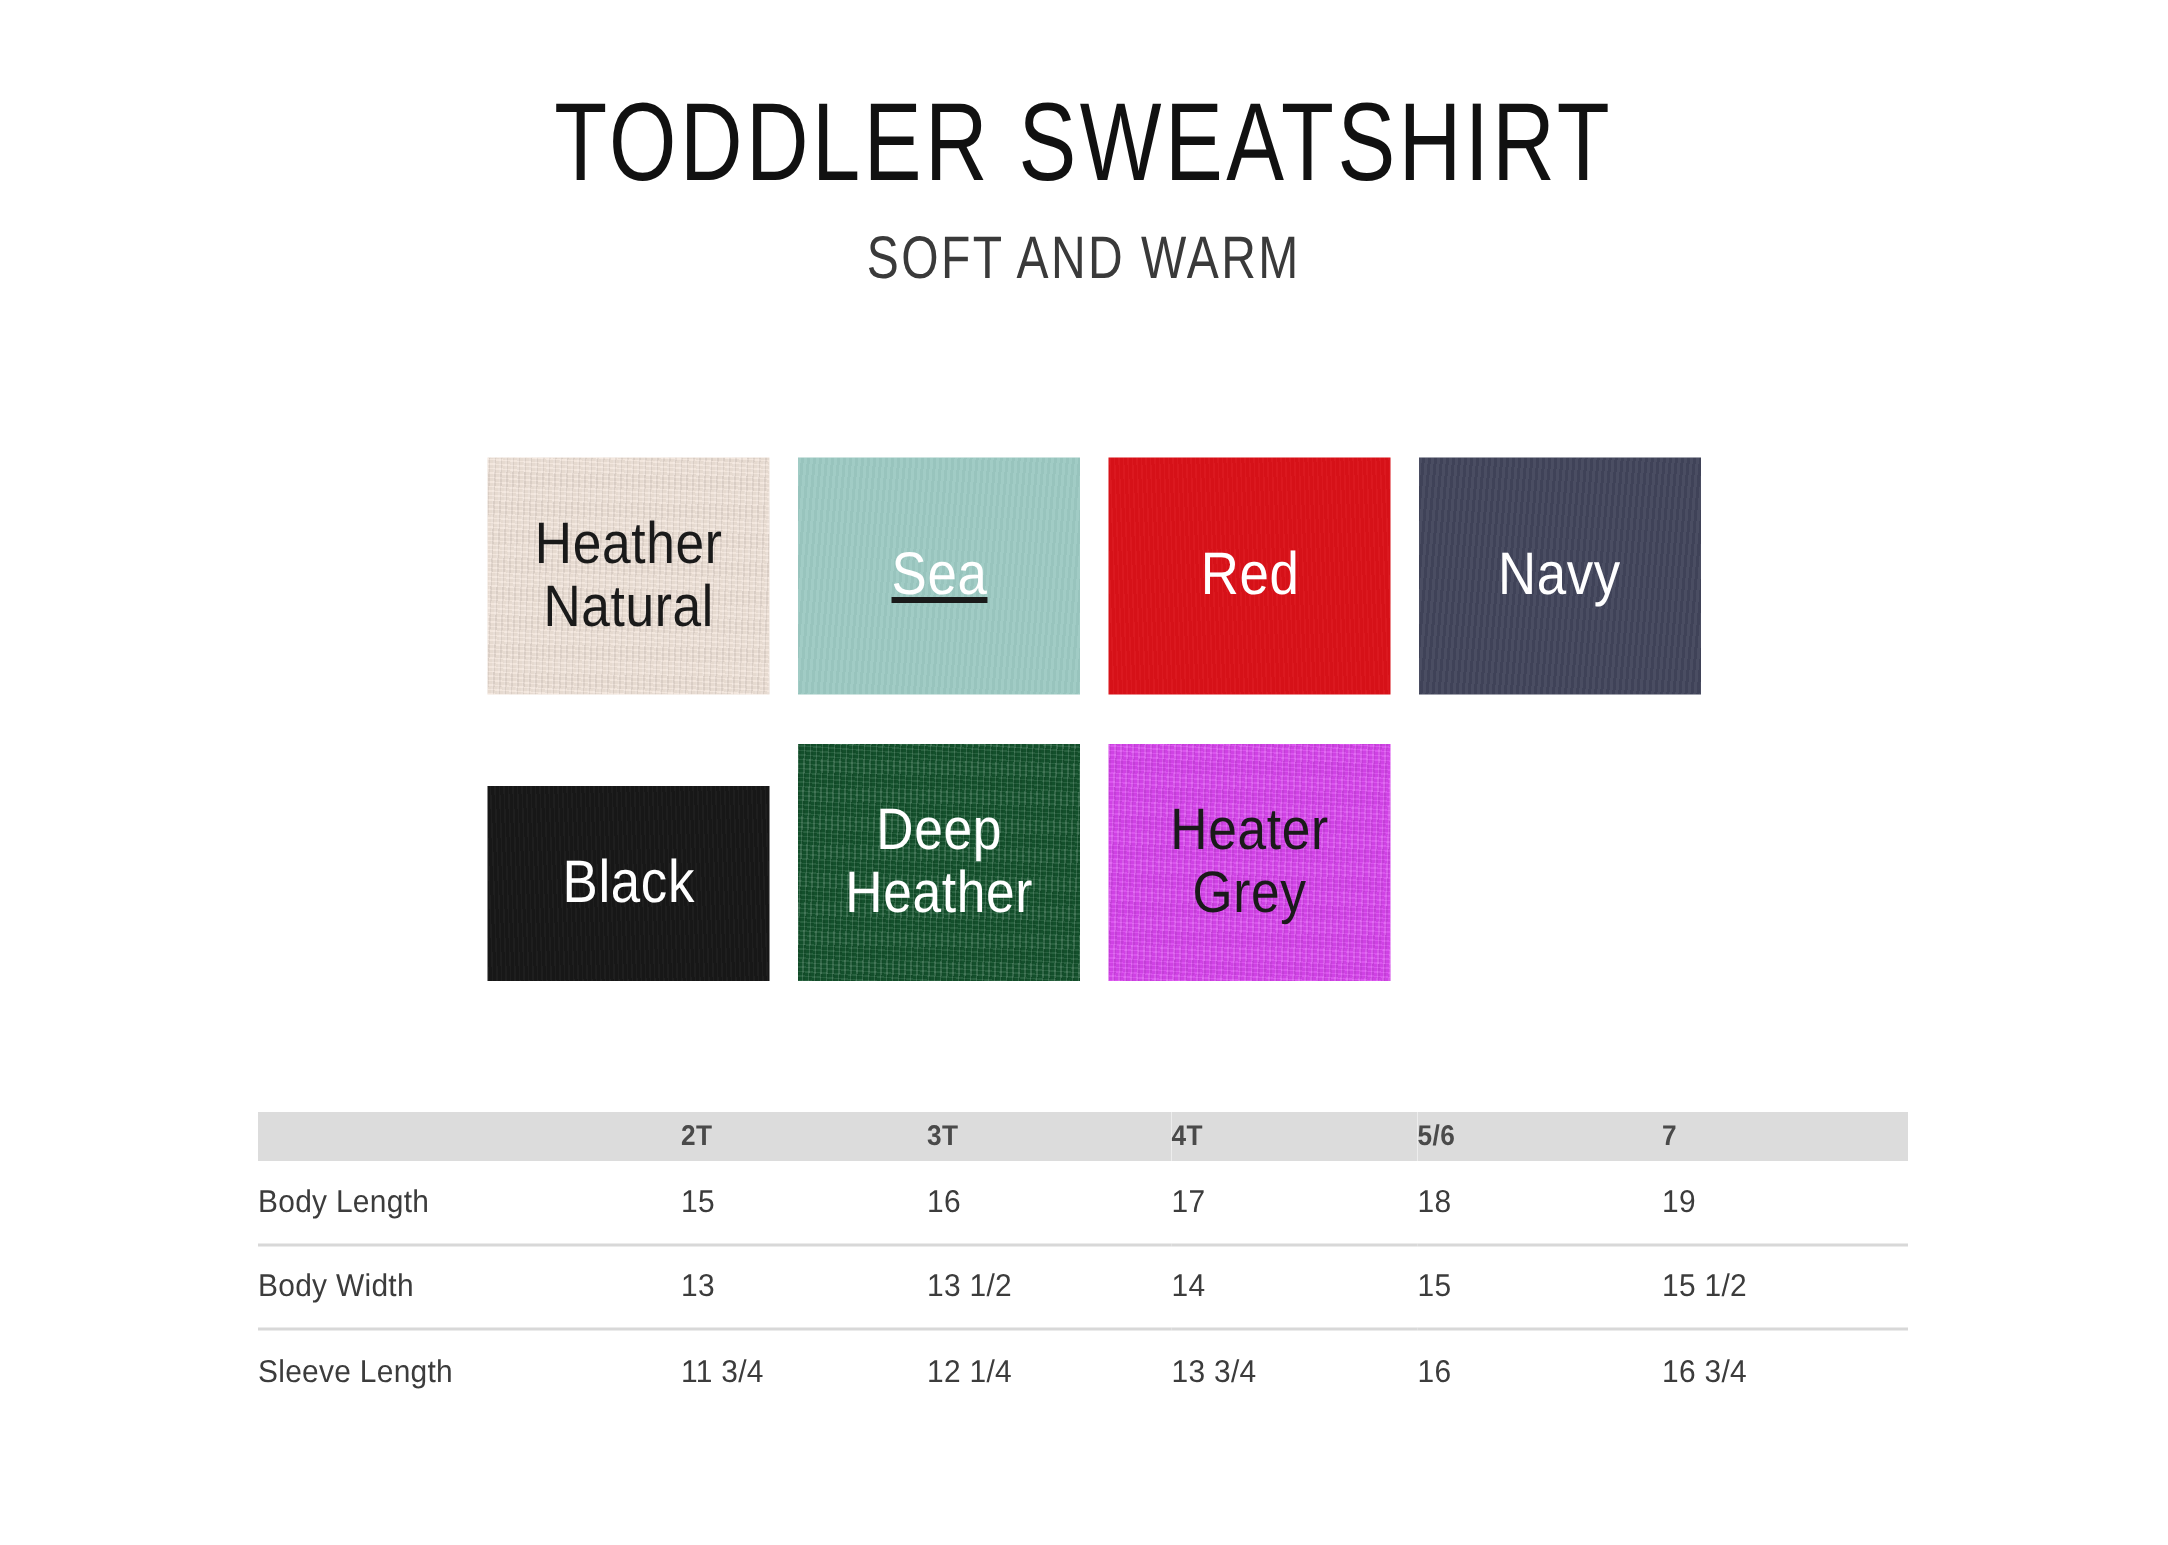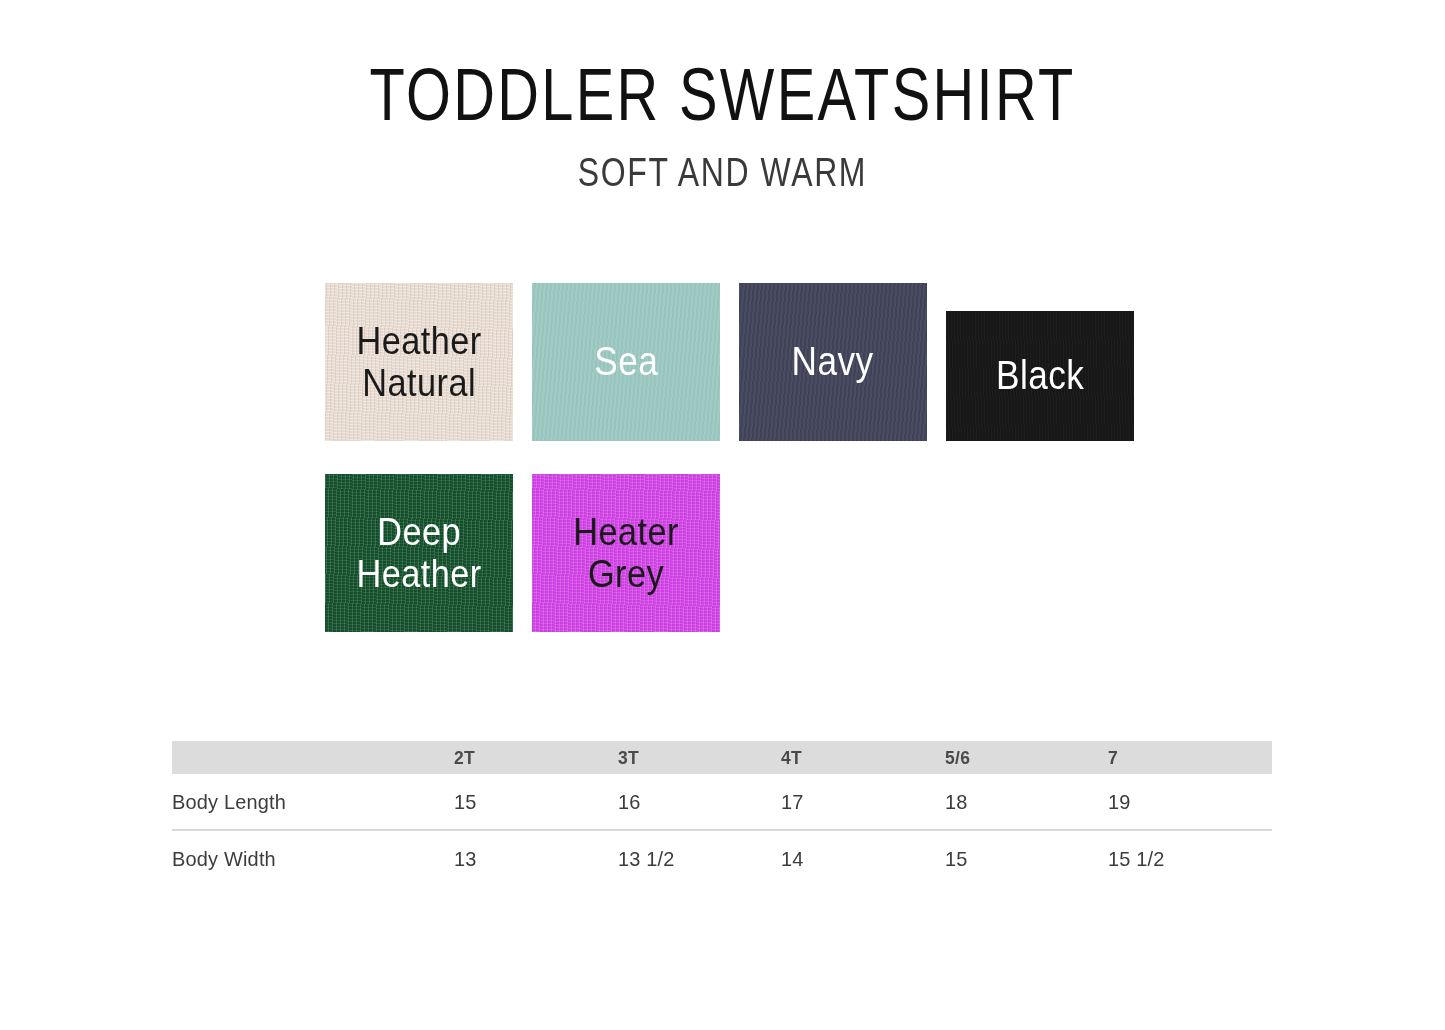--- a/index.html
+++ b/index.html
@@ -46,21 +46,21 @@
     color: #3a3a3a;
     transform: scaleX(0.80);
     transform-origin: center center;
     white-space: nowrap;
     margin: 18px 0 0 0;
   }
 
   
   .swatch-grid {
     position: absolute;
-    top: 283px;
+    top: 305px;
     left: 325px;
     width: 810px;
     display: grid;
     grid-template-columns: repeat(4, 188px);
     grid-template-rows: 158px 158px;
     column-gap: 19px;
     row-gap: 33px;
   }
   .swatch {
     position: relative;
@@ -172,25 +172,29 @@
 
 <div class="swatch-grid">
 
   <div class="swatch" style="background: rgb(241, 228, 218);">
     <span class="tex tex-heather"></span>
     <span class="swatch-label two-line" style="color: rgb(26, 26, 26);">Heather
 Natural</span>
   </div>
 
 
-  <div class="swatch" style="background: rgb(156, 201, 194);">
+  <div class="swatch" style="background: rgb(156, 201, 194); text-decoration: underline;">
     <span class="tex tex-soft"></span>
     <span class="swatch-label" style="color: rgb(255, 255, 255);">Sea</span>
   </div>
 
+  <div class="swatch" style="background: rgb(218, 17, 24);">
+    <span class="tex tex-fine"></span>
+    <span class="swatch-label" style="color: rgb(255, 255, 255);">Red</span>
+  </div>
 
   <div class="swatch" style="background: rgb(65, 68, 90);">
     <span class="tex tex-soft"></span>
     <span class="swatch-label" style="color: rgb(255, 255, 255);">Navy</span>
   </div>
 
   <div class="swatch" style="background: rgb(23, 23, 23); margin-top: 28px;">
     <span class="tex tex-fine"></span>
     <span class="swatch-label" style="color: rgb(255, 255, 255);">Black</span>
   </div>
@@ -257,15 +261,35 @@
         <span class="cell-value" style="color: rgb(60, 60, 60);">14</span>
       </td>
       <td>
         <span class="cell-value" style="color: rgb(60, 60, 60);">15</span>
       </td>
       <td>
         <span class="cell-value" style="color: rgb(60, 60, 60);">15 1/2</span>
       </td>
     </tr>
 
+    <tr>
+      <td>
+        <span class="cell-label" style="color: rgb(60, 60, 60);">Sleeve Length</span>
+      </td>
+      <td>
+        <span class="cell-value" style="color: rgb(60, 60, 60);">11 3/4</span>
+      </td>
+      <td>
+        <span class="cell-value" style="color: rgb(60, 60, 60);">12 1/4</span>
+      </td>
+      <td>
+        <span class="cell-value" style="color: rgb(60, 60, 60);">13 3/4</span>
+      </td>
+      <td>
+        <span class="cell-value" style="color: rgb(60, 60, 60);">16</span>
+      </td>
+      <td>
+        <span class="cell-value" style="color: rgb(60, 60, 60);">16 3/4</span>
+      </td>
+    </tr>
 
   </tbody>
 </table>
 
 </body></html>

